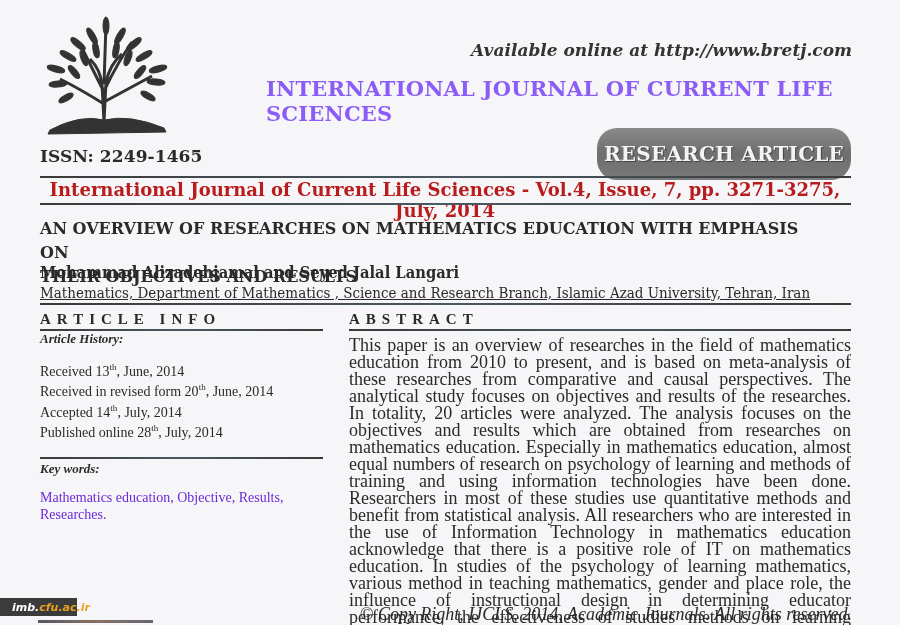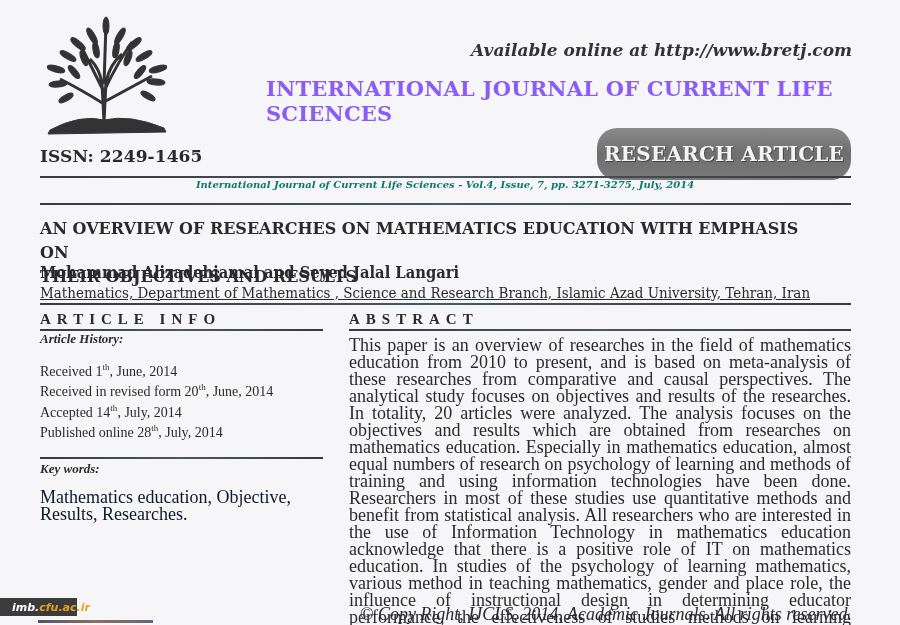--- a/index.html
+++ b/index.html
@@ -19,31 +19,31 @@
       left: 597px; top: 128px; width: 254px; height: 52px;
       border-radius: 20px;
       background: linear-gradient(180deg, #8a8a8a 0%, #6e6e6e 50%, #7a7a7a 100%);
       display: flex; align-items: center; justify-content: center;
       color: #f3f3f3; font-weight: bold; font-size: 20px;
       font-family: "DejaVu Serif", serif; letter-spacing: 0.2px;
       text-shadow: 1px 1px 0 #444;
     }
     .rule { height: 2px; background: linear-gradient(90deg, #3a3a3a, #4a5860 50%, #3a3a3a); }
     .rule.thin { height: 1.5px; }
-    .citation { left: 40px; width: 810px; top: 179px; text-align: center; font-size: 10px; font-weight: bold; color: #0f766e; font-family: "DejaVu Serif", serif; font-style: italic; }
+    .citation { left: 40px; width: 810px; top: 179px; text-align: center; font-size: 18px; font-weight: bold; color: #b91c1c; font-family: "DejaVu Serif", serif; }
     .paper-title { left: 40px; top: 216px; width: 810px; font-size: 17px; font-weight: bold; color: #2a2a2a; line-height: 24px; font-family: "DejaVu Serif", serif; transform: scaleX(0.94); transform-origin: left; }
     .authors { left: 40px; top: 263px; font-size: 16px; font-weight: bold; color: #2a2a2a; font-family: "DejaVu Serif", serif; transform: scaleX(0.92); transform-origin: left; }
     .affil { left: 40px; top: 285px; font-size: 14.5px; color: #2a2a2a; font-family: "DejaVu Serif", serif; text-decoration: underline; transform: scaleX(0.93); transform-origin: left; white-space: nowrap; }
     .sec-head { font-size: 15px; font-weight: bold; letter-spacing: 6px; color: #2a2a2a; }
     .left-col { left: 40px; top: 311px; width: 283px; }
     .right-col { left: 349px; top: 311px; width: 502px; }
     .hist-label, .kw-label { font-style: italic; font-weight: bold; font-size: 13px; color: #2a2a2a; }
     .hist-list { margin-top: 12px; font-size: 14px; line-height: 17px; color: #2a2a2a; }
     .hist-list sup { font-size: 9px; }
-    .kw-text { margin-top: 12px; font-size: 18px; line-height: 17px; color: #0f172a; }
+    .kw-text { margin-top: 12px; font-size: 14px; line-height: 17px; color: #6d28d9; }
     .abstract-text { margin-top: 6px; font-size: 18px; line-height: 17px; text-align: justify; color: #2a2a2a; }
     .copyright { right: 48px; top: 604px; font-size: 18px; font-style: italic; color: #2a2a2a; }
     .watermark {
       left: 0; top: 598px; height: 18px; width: 77px;
       background: #3b3b3b; font-family: "DejaVu Sans", sans-serif;
       font-size: 11px; font-style: italic; font-weight: bold;
       display: flex; align-items: center; padding-left: 12px;
     }
     .wm-a { color: #ffffff; }
     .wm-b { color: #e8a020; }
@@ -95,21 +95,21 @@
 </div>
 <div class="abs authors">Mohammad Alizadehjamal and Seyed Jalal Langari</div>
 <div class="abs affil">Mathematics, Department of Mathematics , Science and Research Branch, Islamic Azad University, Tehran, Iran</div>
 <div class="abs rule" style="left:40px; top:303px; width:811px;"></div>
 
 <div class="abs left-col">
   <div class="sec-head">ARTICLE INFO</div>
   <div class="rule thin" style="margin-top:1px;"></div>
   <div class="hist-label" style="">Article History:</div>
   <div class="hist-list">
-    <div><span>Received 1</span><sup>th</sup><span>, June, 2014</span></div>
+    <div><span>Received 13</span><sup>th</sup><span>, June, 2014</span></div>
     <div><span>Received in revised form 20</span><sup>th</sup><span>, June, 2014</span></div>
     <div><span>Accepted 14</span><sup>th</sup><span>, July, 2014</span></div>
     <div><span>Published online 28</span><sup>th</sup><span>, July, 2014</span></div>
   </div>
   <div class="rule thin" style="margin-top:16px;"></div>
   <div class="kw-label" style="margin-top:2px;">Key words:</div>
   <div class="kw-text">Mathematics education, Objective, Results, Researches.</div>
 </div>
 
 <div class="abs right-col">

